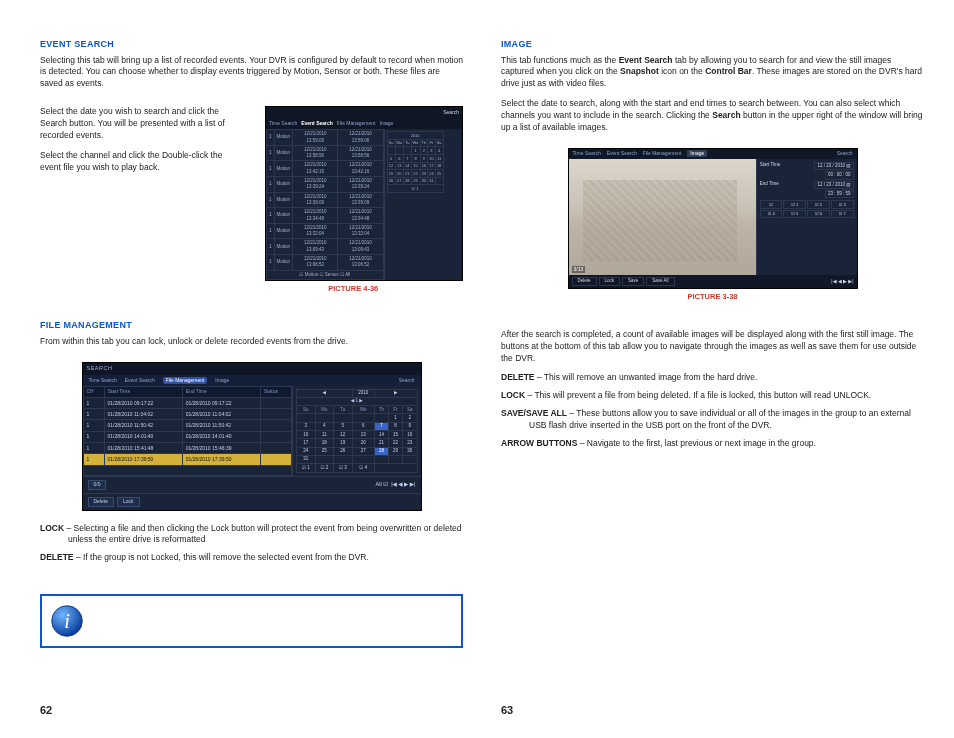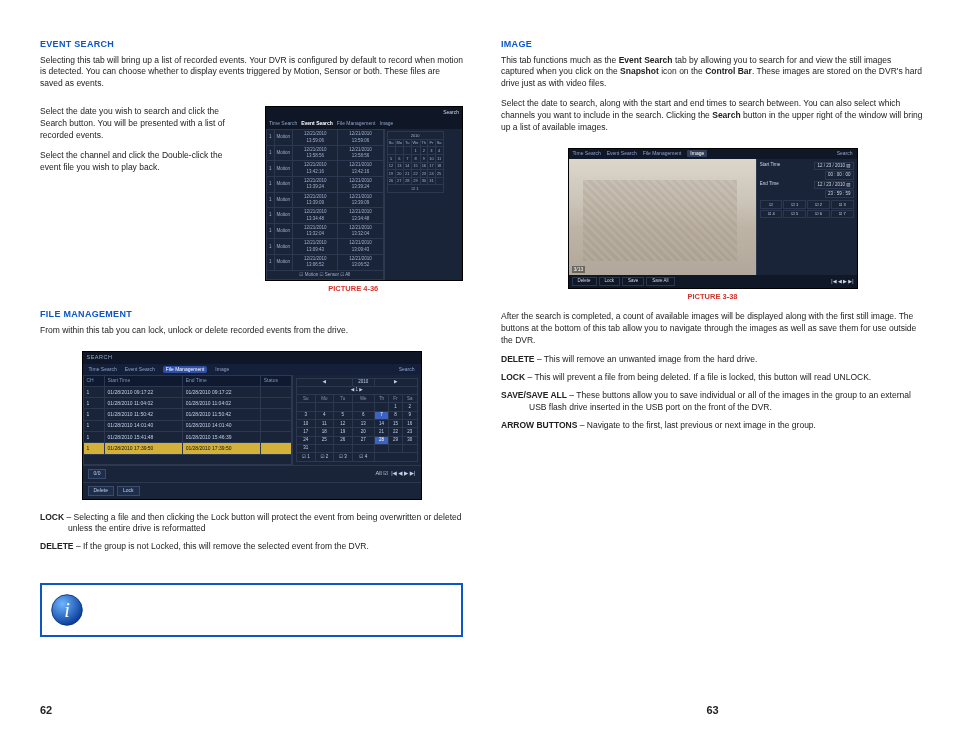--- a/index.html
+++ b/index.html
@@ -18,21 +18,21 @@
   .col { flex: 1; display: flex; flex-direction: column; }
   .section-title {
     color: #0b57c4;
     font-weight: bold;
     font-size: 9px;
     letter-spacing: 0.3px;
     text-transform: uppercase;
     margin-bottom: 4px;
   }
   p { margin-bottom: 8px; }
-  .fig-row { display: flex; gap: 4px; align-items: flex-start; margin: 8px 0 0; }
+  .fig-row { display: flex; gap: 4px; align-items: flex-start; margin: 8px 0 11px; }
   .fig-text { flex: 1; }
   .fig-img-wrap { flex: 1.1; text-align: center; }
   .pic-caption {
     color: #d4332a;
     font-weight: bold;
     font-size: 7.5px;
     text-align: center;
     margin-top: 3px;
   }
   .dl-item { margin-bottom: 6px; padding-left: 28px; text-indent: -28px; }
@@ -42,21 +42,21 @@
     padding: 8px 10px 8px 8px;
     display: flex;
     gap: 10px;
     align-items: center;
     margin-top: 24px;
   }
   .info-icon {
     width: 34px; height: 34px; flex-shrink: 0;
   }
   .page-num { font-weight: bold; font-size: 11px; margin-top: auto; padding-top: 28px; }
-  .page-num.right { text-align: center; }
+  .page-num.right { text-align: left; }
 
   
   .ss36 {
     width: 198px; background:#1a2438; border:1px solid #000;
     font-size:5px; color:#cfd6e4; margin-left:auto;
   }
   .ss36 .tabs { background:#0f1626; padding:2px 3px; display:flex; gap:4px;}
   .ss36 .tabs span{color:#8fa2c7}
   .ss36 .tabs .active{color:#fff; font-weight:bold}
   .ss36 .body{display:flex}
@@ -504,21 +504,21 @@
         <span class="fbtn">Delete</span>
         <span class="fbtn">Lock</span>
         <span class="fbtn">Save</span>
         <span class="fbtn">Save All</span>
         <span class="nav">|◀   ◀   ▶   ▶|</span>
       </div>
     </div>
     <div class="pic-caption">PICTURE 3-38</div>
   </div>
 
-  <p style="margin-top:8px">After the search is completed, a count of available images will be displayed along with the first still image. The buttons at the bottom of this tab allow you to navigate through the images as well as save them for use outside the DVR.</p>
+  <p style="margin-top:26px">After the search is completed, a count of available images will be displayed along with the first still image. The buttons at the bottom of this tab allow you to navigate through the images as well as save them for use outside the DVR.</p>
 
   <div class="dl-item"><b>DELETE</b><span> – This will remove an unwanted image from the hard drive.</span></div>
   <div class="dl-item"><b>LOCK</b><span> – This will prevent a file from being deleted. If a file is locked, this button will read UNLOCK.</span></div>
   <div class="dl-item"><b>SAVE/SAVE ALL</b><span> – These buttons allow you to save individual or all of the images in the group to an external USB flash drive inserted in the USB port on the front of the DVR.</span></div>
   <div class="dl-item"><b>ARROW BUTTONS</b><span> – Navigate to the first, last previous or next image in the group.</span></div>
 
   <div class="page-num right">63</div>
 </div>
 
 </body></html>

